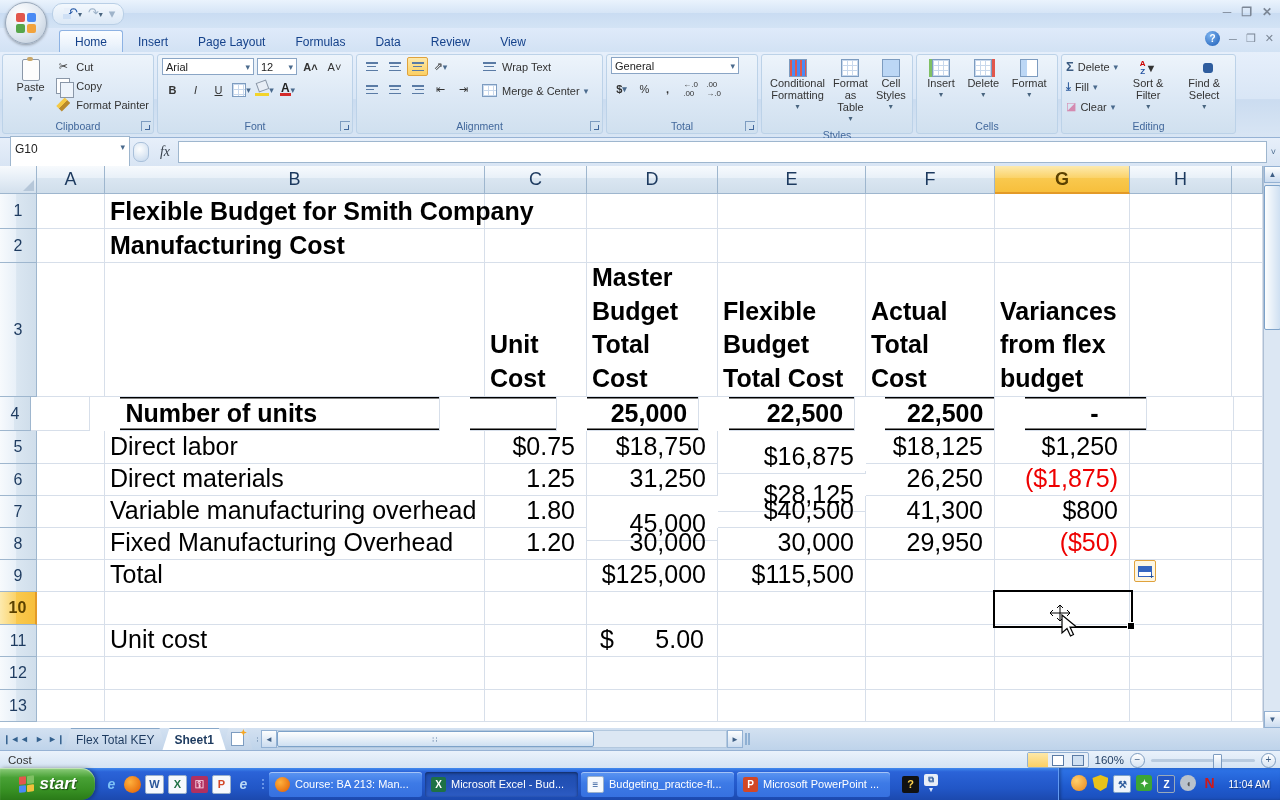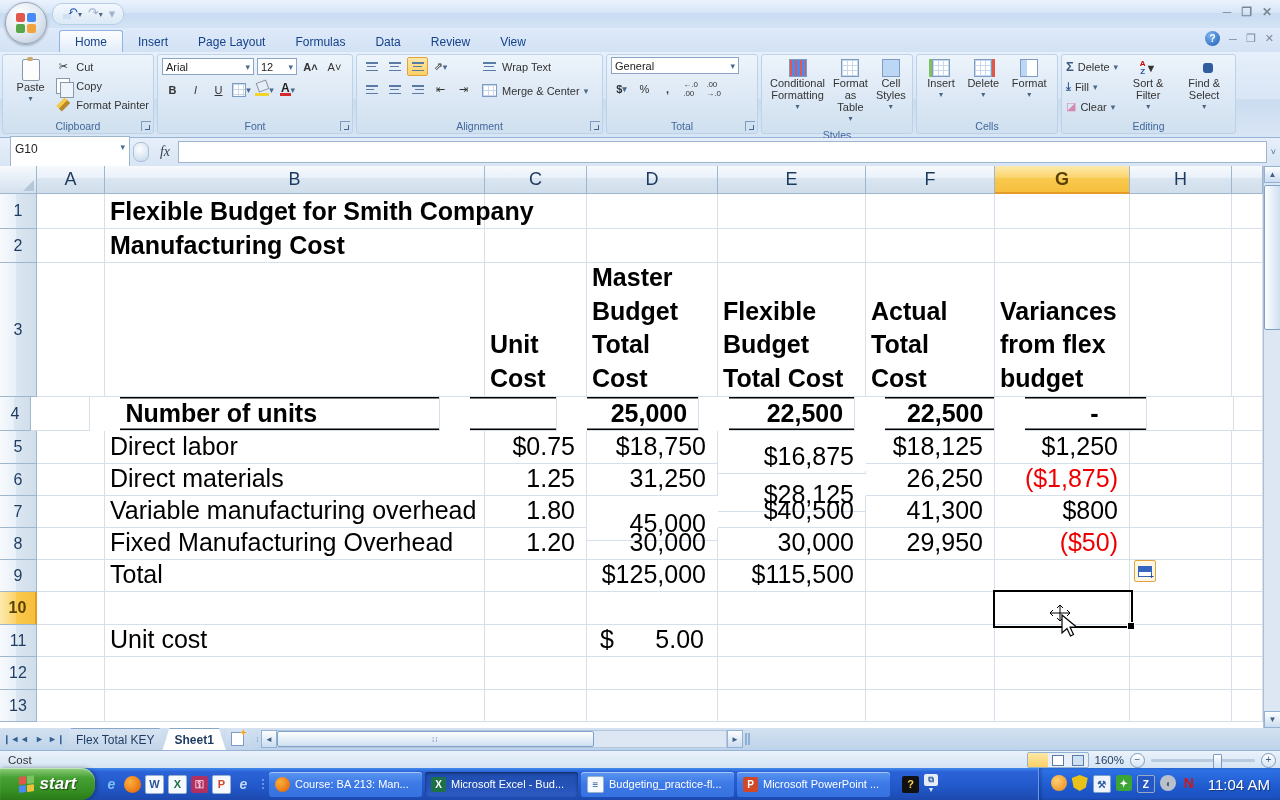--- a/index.html
+++ b/index.html
@@ -203,21 +203,21 @@
   .twin.active{background:linear-gradient(#1e4cae,#2553b8 60%,#2d5cc4);box-shadow:inset 0 1px 3px rgba(0,0,0,.5);}
   .twin .wicon{width:15px;height:15px;flex:0 0 auto;border-radius:2px;display:flex;align-items:center;justify-content:center;
     font-size:10px;font-weight:bold;}
   .tb-mini{width:17px;height:17px;border-radius:2px;display:flex;align-items:center;justify-content:center;
     font-size:11px;font-weight:bold;color:#fff;}
   .tray{position:absolute;right:0;top:0;height:32px;display:flex;align-items:center;gap:5px;padding:0 10px 0 12px;
     background:linear-gradient(#2e74e8,#1f5ace 60%,#1b4fbc);border-left:1px solid #639af2;
     box-shadow:inset 2px 0 3px rgba(0,0,0,.25);}
   .trayicon{width:16px;height:16px;border-radius:2px;display:flex;align-items:center;justify-content:center;
     font-size:10px;font-weight:bold;color:#fff;}
-  .clock{color:#fff;font-size:15px;margin-left:6px;text-shadow:1px 1px 1px rgba(0,0,0,.4);}
+  .clock{color:#fff;font-size:10px;margin-left:6px;text-shadow:1px 1px 1px rgba(0,0,0,.4);}
 
   .cursor-svg{position:absolute;z-index:40;}
 </style>
 </head>
 <body>
 
 <div class="titlebar">
   <div class="win-btns">
     <span class="g">─</span>
     <span class="g">❒</span>

